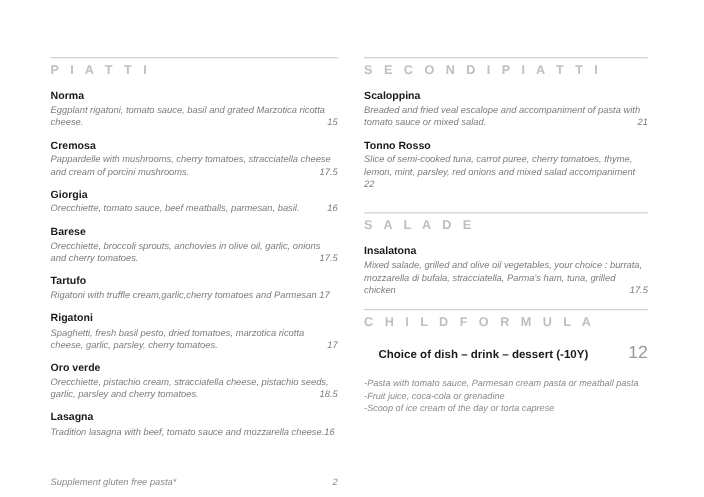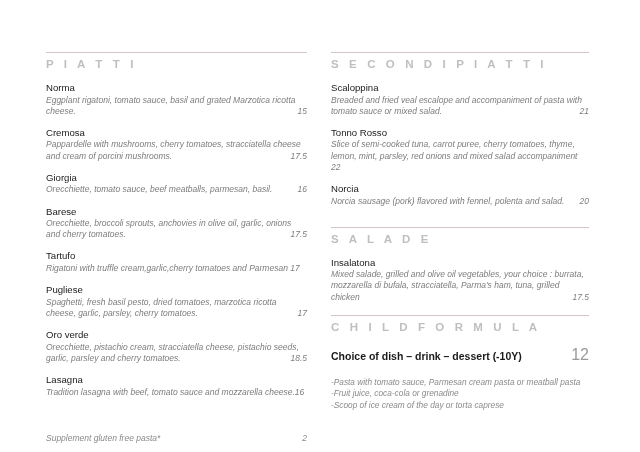--- a/index.html
+++ b/index.html
@@ -52,21 +52,21 @@
     line-height: 15px;
     white-space: nowrap;
   }
 
   
   .dish {
     margin: 0 0 9px 0;
   }
   .dish-name {
     font-size: 9.6px;
-    font-weight: normal;
+    font-weight: bold;
     color: #1a1a1a;
     line-height: 13px;
     margin: 0 0 0.5px 0;
   }
   .dish-desc {
     font-size: 8.5px;
     font-style: italic;
     color: #7d7d7d;
     line-height: 11.2px;
     margin: 0;
@@ -108,21 +108,21 @@
     font-style: italic;
     color: #8a8a8a;
     line-height: 12px;
   }
 
   
   .child-line {
     display: flex;
     justify-content: space-between;
     align-items: baseline;
-    margin: 13px 0 0 0;
+    margin: 13px 0 0 13px;
   }
   .child-label {
     font-size: 10.5px;
     font-weight: bold;
     color: #1a1a1a;
     line-height: 14px;
   }
   .child-price {
     font-size: 16px;
     color: #9a9a9a;
@@ -189,21 +189,21 @@
 
       <div class="dish">
         <div class="dish-name">Tartufo</div>
         <div class="dish-desc">
           <span>Rigatoni with truffle cream,garlic,cherry tomatoes and Parmesan</span>
           <span class="price-inline">17</span>
         </div>
       </div>
 
       <div class="dish">
-        <div class="dish-name">Pugliese</div>
+        <div class="dish-name">Rigatoni</div>
         <div class="dish-desc">
           <span class="desc-text">Spaghetti, fresh basil pesto, dried tomatoes, marzotica ricotta cheese, garlic, parsley, cherry tomatoes.</span>
           <span class="price-line">17</span>
         </div>
       </div>
 
       <div class="dish">
         <div class="dish-name">Oro verde</div>
         <div class="dish-desc">
           <span class="desc-text">Orecchiette, pistachio cream, stracciatella cheese, pistachio seeds, garlic, parsley and cherry tomatoes.</span>
@@ -246,27 +246,20 @@
 
       <div class="dish">
         <div class="dish-name">Tonno Rosso</div>
         <div class="dish-desc">
           <span>Slice of semi-cooked tuna, carrot puree, cherry tomatoes, thyme, lemon, mint, parsley, red onions and mixed salad accompaniment</span>
           <span class="price-inline">22</span>
         </div>
       </div>
 
 
-      <div class="dish">
-        <div class="dish-name">Norcia</div>
-        <div class="dish-desc">
-          <span class="price-float">20</span>
-          <span>Norcia sausage (pork) flavored with fennel, polenta and salad.</span>
-        </div>
-      </div>
 
     </div>
 
     <div class="spacer-salade"></div>
 
     <div class="section">
       <div class="section-rule"></div>
       <div class="section-title">S A L A D E</div>
     </div>
 

